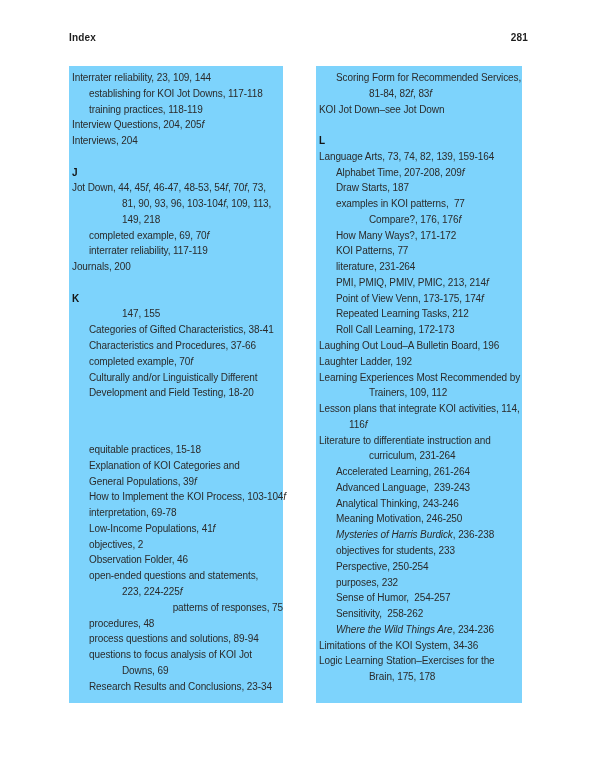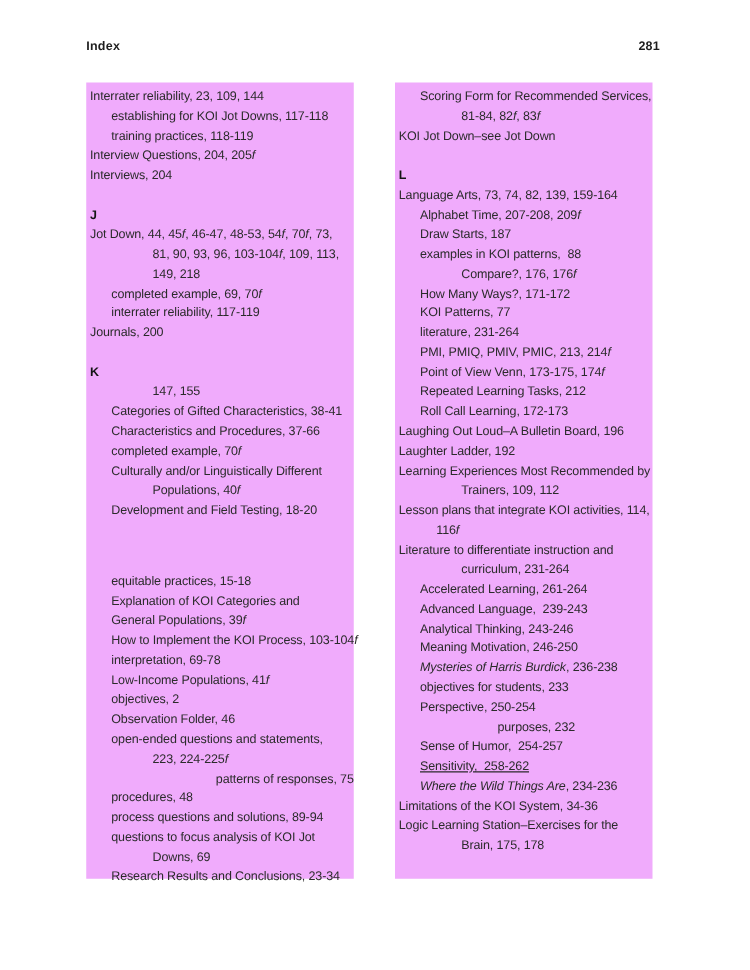--- a/index.html
+++ b/index.html
@@ -11,21 +11,21 @@
     overflow:hidden;
   }
   .page{position:relative;width:600px;height:776px;background:#ffffff;}
   .runhead{
     position:absolute;top:32px;left:69px;width:459px;
     display:flex;justify-content:space-between;align-items:baseline;
     font-size:10px;font-weight:bold;color:#1e1e1e;letter-spacing:.2px;
   }
   .col{
     position:absolute;top:66px;height:637px;
-    background:#f0abfc;
+    background:#7dd3fc;
     box-sizing:border-box;
     padding:4px 0 0 3px;
   }
   .col-left{left:69px;width:214px;}
   .col-right{left:316px;width:206px;}
   .line{
     height:15.78px;line-height:15.78px;
     font-size:10px;letter-spacing:-0.1px;
     color:#2b2b2b;
     white-space:pre;
@@ -56,21 +56,20 @@
       <div class="line" style="padding-left: 17px;"><span class="seg-n">completed example, 69, 70</span><span class="seg-i">f</span></div>
       <div class="line" style="padding-left: 17px;"><span class="seg-n">interrater reliability, 117-119</span></div>
       <div class="line" style="padding-left: 0px;"><span class="seg-n">Journals, 200</span></div>
       <div class="line blank"></div>
       <div class="line" style="padding-left: 0px;"><span class="seg-b">K</span></div>
       <div class="line" style="padding-left: 50px;"><span class="seg-n">147, 155</span></div>
       <div class="line" style="padding-left: 17px;"><span class="seg-n">Categories of Gifted Characteristics, 38-41</span></div>
       <div class="line" style="padding-left: 17px;"><span class="seg-n">Characteristics and Procedures, 37-66</span></div>
       <div class="line" style="padding-left: 17px;"><span class="seg-n">completed example, 70</span><span class="seg-i">f</span></div>
       <div class="line" style="padding-left: 17px;"><span class="seg-n">Culturally and/or Linguistically Different</span></div>
-      <div class="line" style="padding-left: 50px;"><span class="seg-n">Populations, 40</span><span class="seg-i">f</span></div>
       <div class="line" style="padding-left: 17px;"><span class="seg-n">Development and Field Testing, 18-20</span></div>
       <div class="line" style="padding-left: 17px; margin-top: 41px;"><span class="seg-n">equitable practices, 15-18</span></div>
       <div class="line" style="padding-left: 17px;"><span class="seg-n">Explanation of KOI Categories and</span></div>
       <div class="line" style="padding-left: 17px;"><span class="seg-n">General Populations, 39</span><span class="seg-i">f</span></div>
       <div class="line" style="padding-left: 17px;"><span class="seg-n">How to Implement the KOI Process, 103-104</span><span class="seg-i">f</span></div>
       <div class="line" style="padding-left: 17px;"><span class="seg-n">interpretation, 69-78</span></div>
       <div class="line" style="padding-left: 17px;"><span class="seg-n">Low-Income Populations, 41</span><span class="seg-i">f</span></div>
       <div class="line" style="padding-left: 17px;"><span class="seg-n">objectives, 2</span></div>
       <div class="line" style="padding-left: 17px;"><span class="seg-n">Observation Folder, 46</span></div>
       <div class="line" style="padding-left: 17px;"><span class="seg-n">open-ended questions and statements,</span></div>
@@ -84,21 +83,21 @@
     </div>
   <div class="col col-right" id="col-right">
       <div class="line" style="padding-left: 17px;"><span class="seg-n">Scoring Form for Recommended Services,</span></div>
       <div class="line" style="padding-left: 50px;"><span class="seg-n">81-84, 82</span><span class="seg-i">f</span><span class="seg-n">, 83</span><span class="seg-i">f</span></div>
       <div class="line" style="padding-left: 0px;"><span class="seg-n">KOI Jot Down–see Jot Down</span></div>
       <div class="line blank"></div>
       <div class="line" style="padding-left: 0px;"><span class="seg-b">L</span></div>
       <div class="line" style="padding-left: 0px;"><span class="seg-n">Language Arts, 73, 74, 82, 139, 159-164</span></div>
       <div class="line" style="padding-left: 17px;"><span class="seg-n">Alphabet Time, 207-208, 209</span><span class="seg-i">f</span></div>
       <div class="line" style="padding-left: 17px;"><span class="seg-n">Draw Starts, 187</span></div>
-      <div class="line" style="padding-left: 17px;"><span class="seg-n">examples in KOI patterns,  88</span></div>
+      <div class="line" style="padding-left: 17px;"><span class="seg-n">examples in KOI patterns,  77</span></div>
       <div class="line" style="padding-left: 50px;"><span class="seg-n">Compare?, 176, 176</span><span class="seg-i">f</span></div>
       <div class="line" style="padding-left: 17px;"><span class="seg-n">How Many Ways?, 171-172</span></div>
       <div class="line" style="padding-left: 17px;"><span class="seg-n">KOI Patterns, 77</span></div>
       <div class="line" style="padding-left: 17px;"><span class="seg-n">literature, 231-264</span></div>
       <div class="line" style="padding-left: 17px;"><span class="seg-n">PMI, PMIQ, PMIV, PMIC, 213, 214</span><span class="seg-i">f</span></div>
       <div class="line" style="padding-left: 17px;"><span class="seg-n">Point of View Venn, 173-175, 174</span><span class="seg-i">f</span></div>
       <div class="line" style="padding-left: 17px;"><span class="seg-n">Repeated Learning Tasks, 212</span></div>
       <div class="line" style="padding-left: 17px;"><span class="seg-n">Roll Call Learning, 172-173</span></div>
       <div class="line" style="padding-left: 0px;"><span class="seg-n">Laughing Out Loud–A Bulletin Board, 196</span></div>
       <div class="line" style="padding-left: 0px;"><span class="seg-n">Laughter Ladder, 192</span></div>
@@ -108,21 +107,21 @@
       <div class="line" style="padding-left: 30px;"><span class="seg-n">116</span><span class="seg-i">f</span></div>
       <div class="line" style="padding-left: 0px;"><span class="seg-n">Literature to differentiate instruction and</span></div>
       <div class="line" style="padding-left: 50px;"><span class="seg-n">curriculum, 231-264</span></div>
       <div class="line" style="padding-left: 17px;"><span class="seg-n">Accelerated Learning, 261-264</span></div>
       <div class="line" style="padding-left: 17px;"><span class="seg-n">Advanced Language,  239-243</span></div>
       <div class="line" style="padding-left: 17px;"><span class="seg-n">Analytical Thinking, 243-246</span></div>
       <div class="line" style="padding-left: 17px;"><span class="seg-n">Meaning Motivation, 246-250</span></div>
       <div class="line" style="padding-left: 17px;"><span class="seg-i">Mysteries of Harris Burdick</span><span class="seg-n">, 236-238</span></div>
       <div class="line" style="padding-left: 17px;"><span class="seg-n">objectives for students, 233</span></div>
       <div class="line" style="padding-left: 17px;"><span class="seg-n">Perspective, 250-254</span></div>
-      <div class="line" style="padding-left: 17px; text-align: center;"><span class="seg-n">purposes, 232</span></div>
+      <div class="line" style="padding-left: 17px;"><span class="seg-n">purposes, 232</span></div>
       <div class="line" style="padding-left: 17px;"><span class="seg-n">Sense of Humor,  254-257</span></div>
-      <div class="line" style="padding-left: 17px; text-decoration: underline;"><span class="seg-n">Sensitivity,  258-262</span></div>
+      <div class="line" style="padding-left: 17px;"><span class="seg-n">Sensitivity,  258-262</span></div>
       <div class="line" style="padding-left: 17px;"><span class="seg-i">Where the Wild Things Are</span><span class="seg-n">, 234-236</span></div>
       <div class="line" style="padding-left: 0px;"><span class="seg-n">Limitations of the KOI System, 34-36</span></div>
       <div class="line" style="padding-left: 0px;"><span class="seg-n">Logic Learning Station–Exercises for the</span></div>
       <div class="line" style="padding-left: 50px;"><span class="seg-n">Brain, 175, 178</span></div>
     </div>
 </div>
 
 </body></html>

